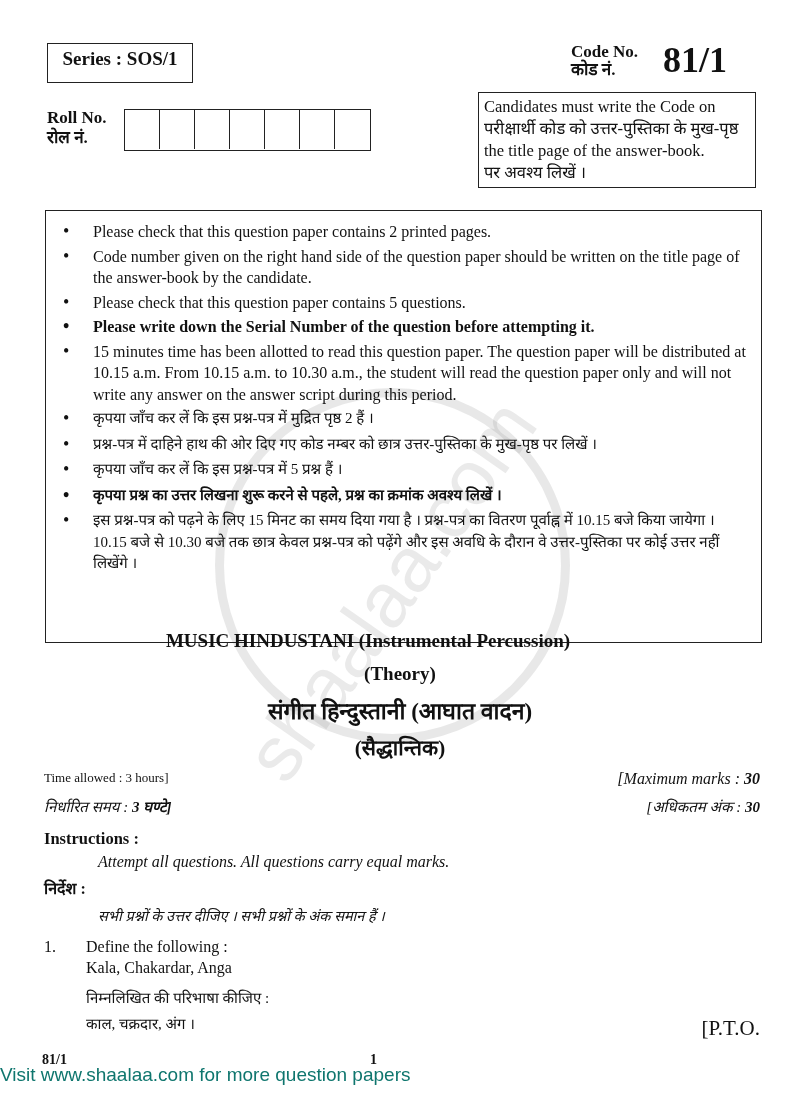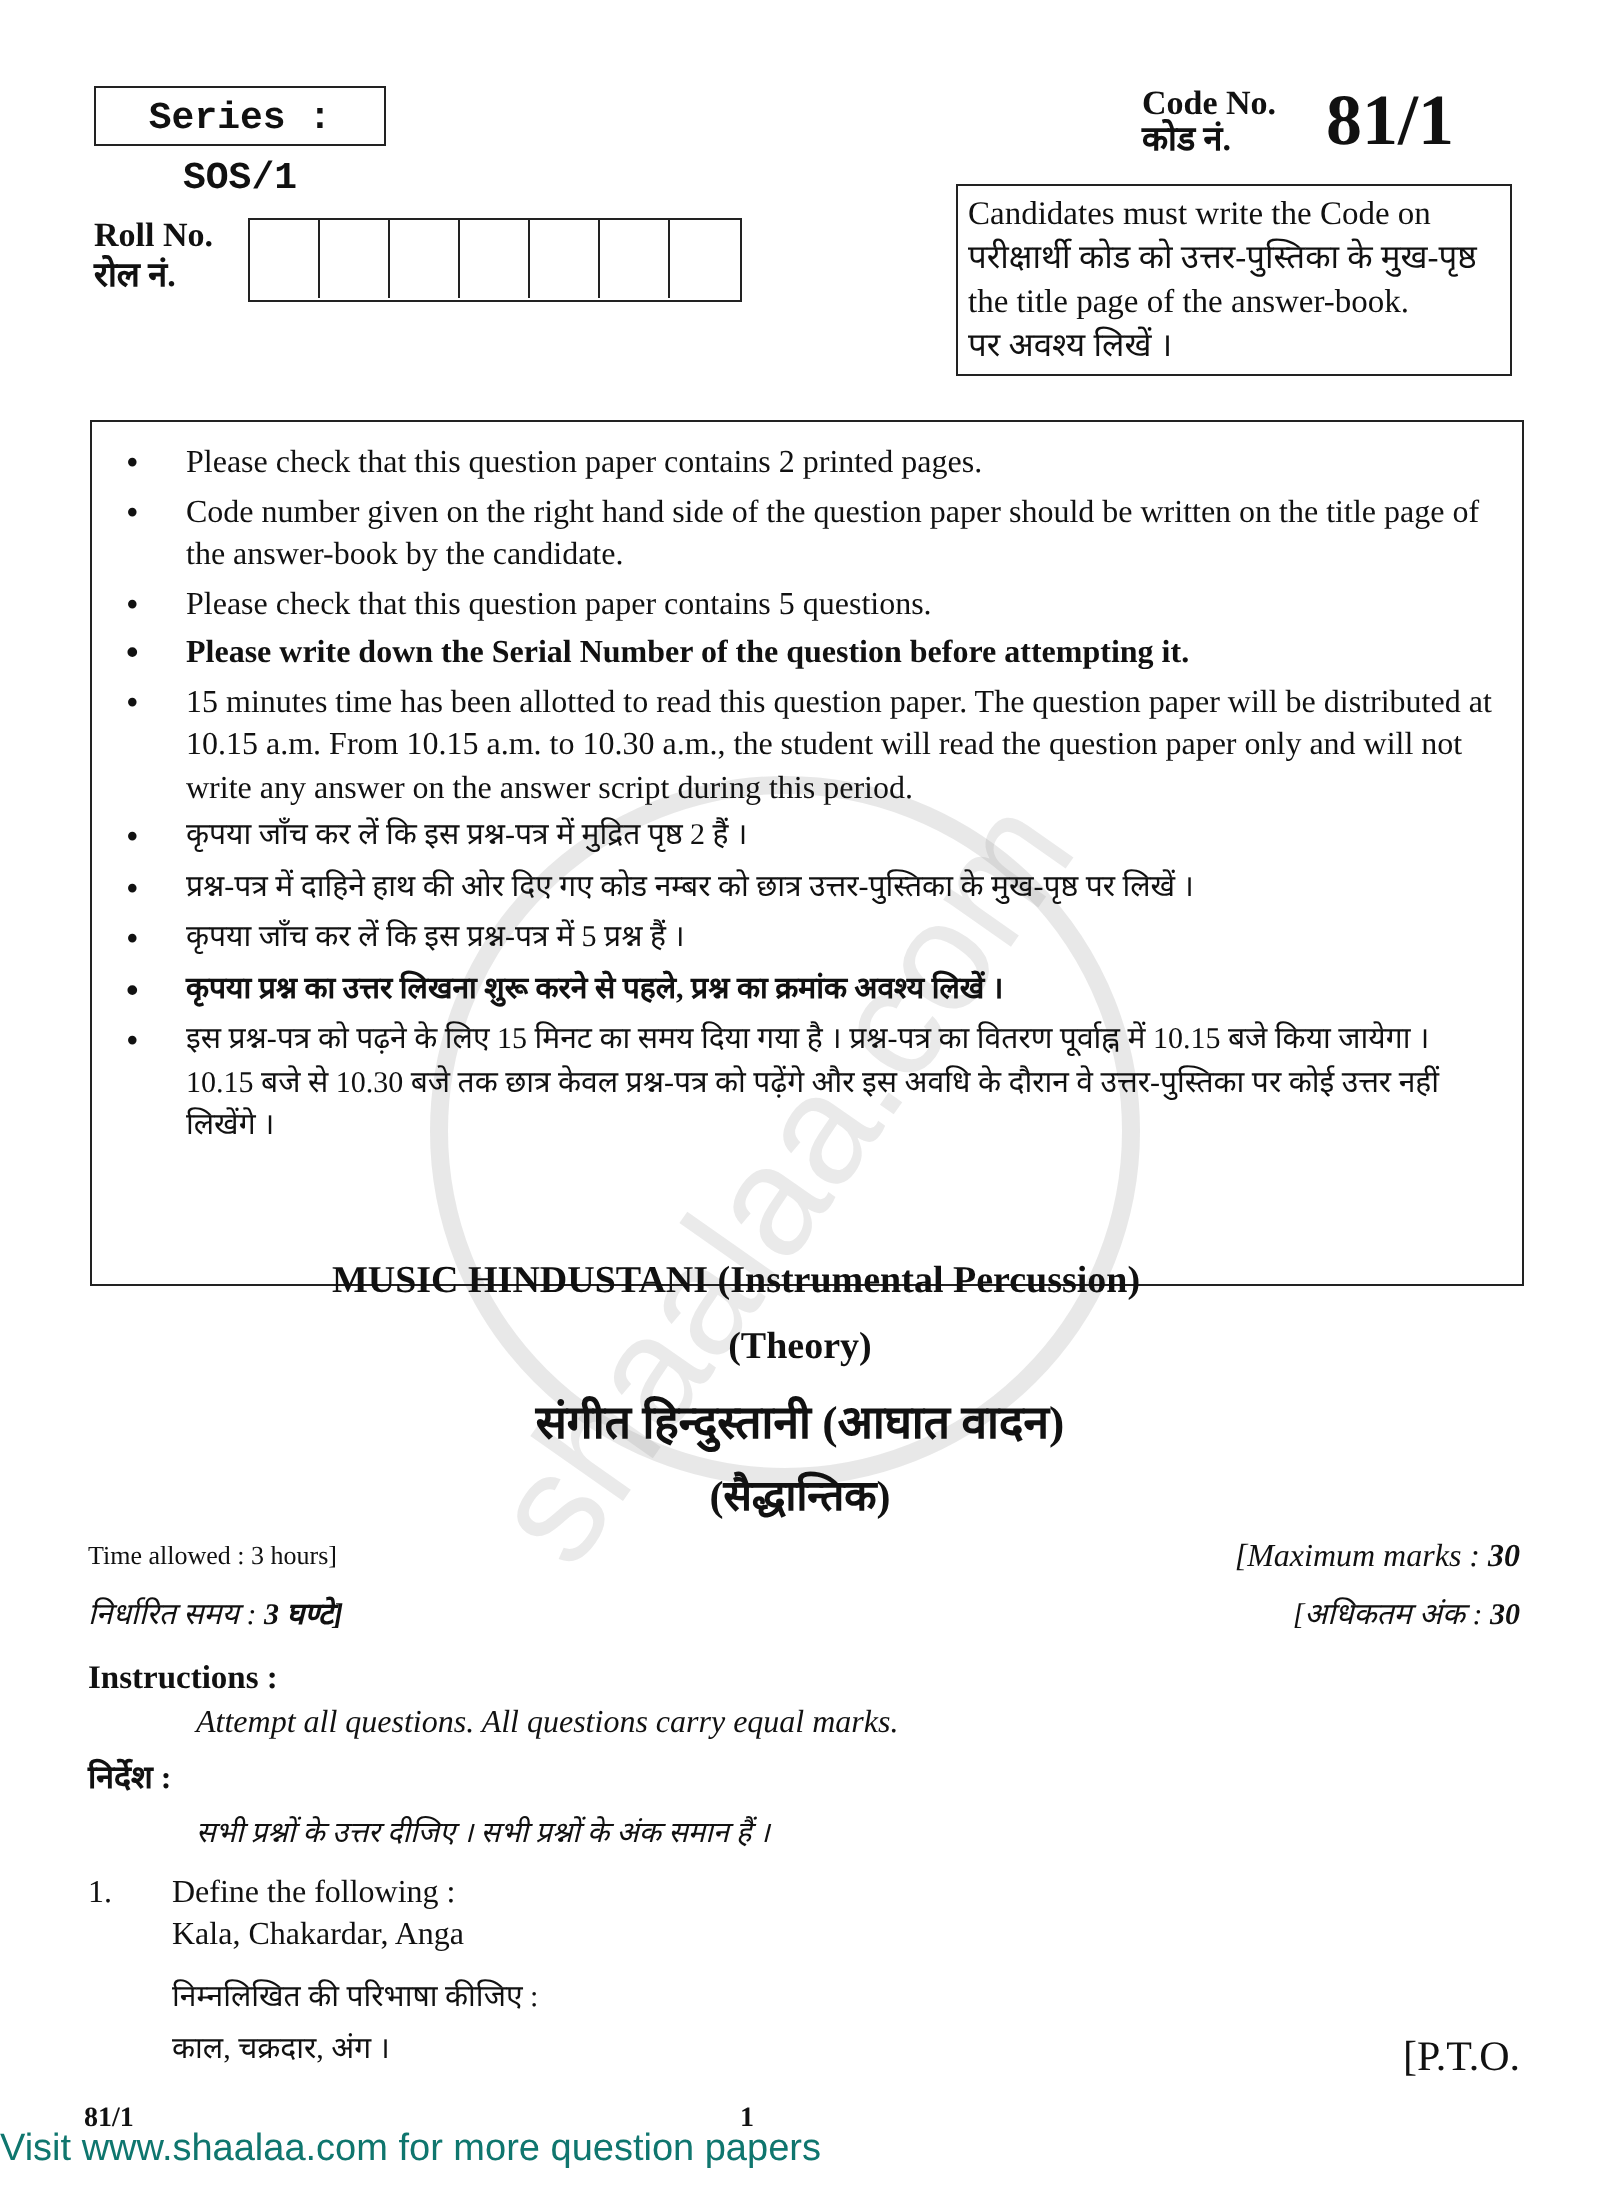--- a/index.html
+++ b/index.html
@@ -1,22 +1,22 @@
 <!DOCTYPE html>
 <html><head>
 <meta charset="utf-8">
 <style>
   html, body { margin: 0; padding: 0; background: #fff; }
   body { width: 800px; height: 1103px; position: relative; overflow: hidden;
          font-family: "Liberation Serif", "DejaVu Serif", serif; color: #111; }
   .abs { position: absolute; }
 
   
-  .series-box { left: 47px; top: 43px; width: 146px; height: 30px; border: 1.5px solid #222;
-                font-weight: bold; font-size: 19px; line-height: 30px; text-align: center; box-sizing: border-box; font-family: Liberation Mono, monospace; }
+  .series-box { left: 47px; top: 43px; width: 146px; height: 40px; border: 1.5px solid #222;
+                font-weight: bold; font-size: 19px; line-height: 30px; text-align: center; box-sizing: border-box; }
   .roll-label { left: 47px; top: 108px; font-weight: bold; font-size: 17px; line-height: 20px; }
   .roll-boxes { left: 124px; top: 109px; height: 42px; display: flex; border: 1.5px solid #222; box-sizing: border-box; }
   .roll-cell { width: 35px; height: 39px; border-right: 1.5px solid #222; box-sizing: border-box; }
   .roll-cell:last-child { border-right: none; }
 
   
   .code-label { left: 571px; top: 43px; font-weight: bold; font-size: 17px; line-height: 18px; }
   .code-num { left: 663px; top: 40px; font-weight: bold; font-size: 36px; line-height: 40px; }
   .code-note { left: 478px; top: 92px; width: 278px; height: 96px; border: 1.5px solid #222; box-sizing: border-box;
                padding: 3px 5px; font-size: 16.5px; line-height: 22px; }

